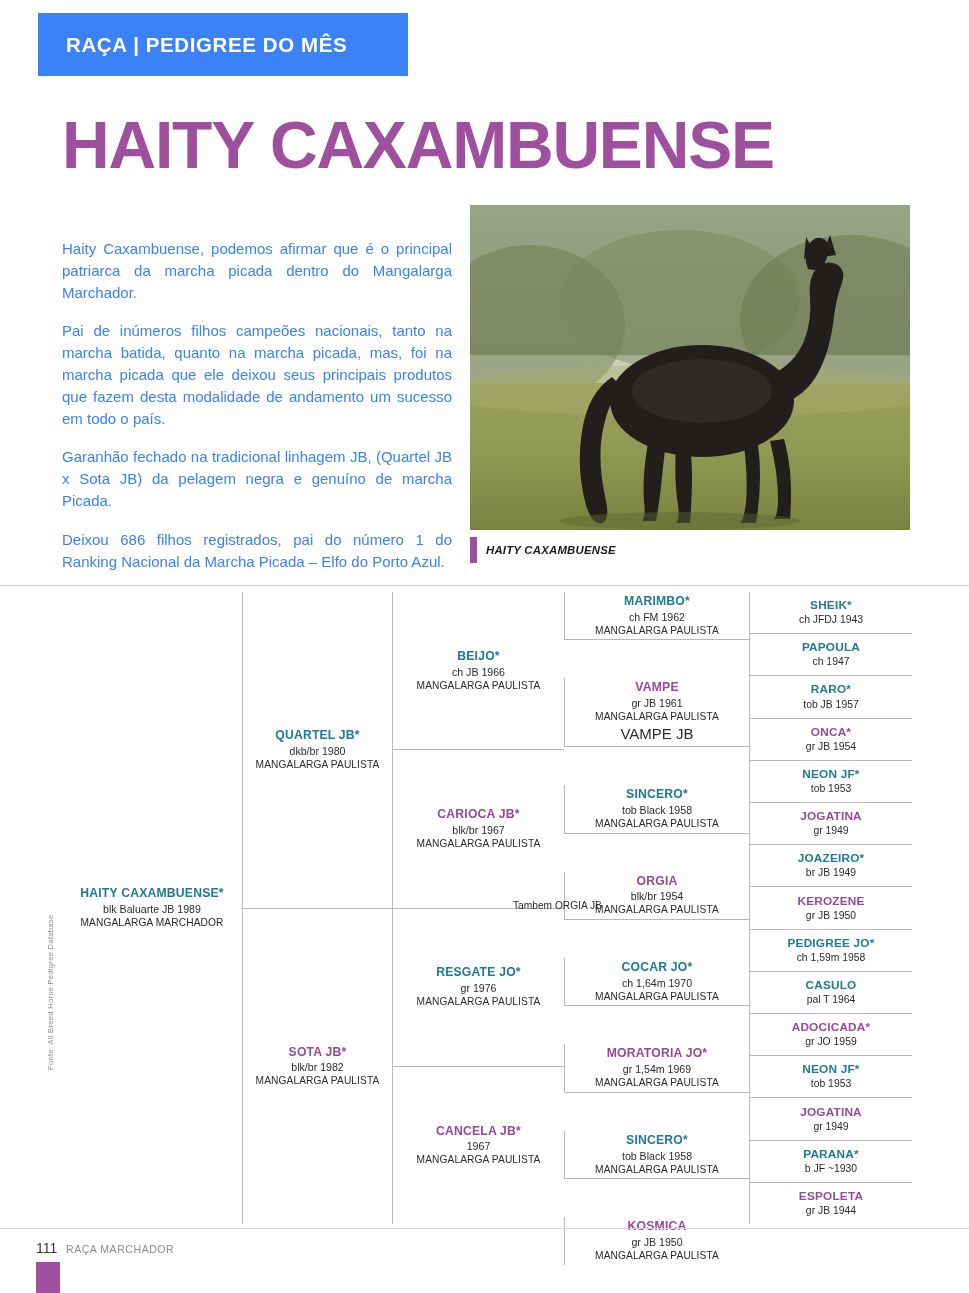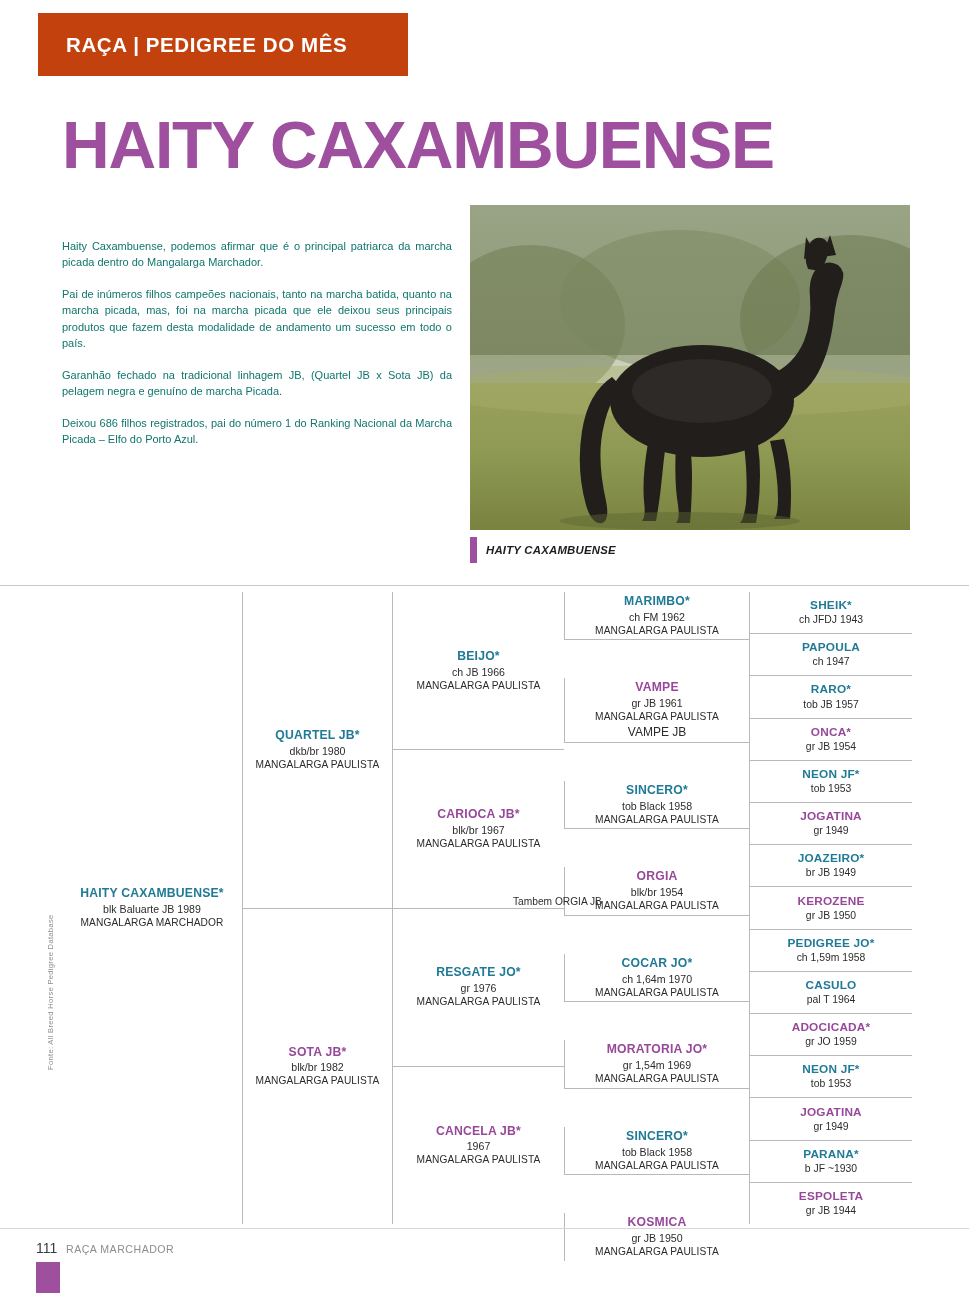--- a/index.html
+++ b/index.html
@@ -8,37 +8,37 @@
     background: #ffffff;
     font-family: "Liberation Sans", sans-serif;
     overflow: hidden;
   }
   .page { position: relative; width: 969px; height: 1293px; background:#fff; }
 
   
   .kicker {
     position: absolute; left: 38px; top: 13px;
     width: 370px; height: 63px;
-    background: #c2410c;
+    background: #3b82f6;
     display: flex; align-items: center;
   }
   .kicker-text {
     color: #fff; font-weight: bold; font-size: 20.5px;
     letter-spacing: 0.6px; padding-left: 28px; white-space: nowrap;
   }
   .headline {
     position: absolute; left: 62px; top: 112px;
     font-size: 66px; font-weight: bold; color: #9e4f9e;
     letter-spacing: -1.2px; line-height: 1;
   }
 
   
   .intro {
     position: absolute; left: 62px; top: 238px; width: 390px;
-    font-size: 11px; line-height: 1.47; color: #0f766e;
+    font-size: 15px; line-height: 1.47; color: #3b82f6;
   }
   .intro p { margin-bottom: 16px; text-align: justify; }
   .intro p:last-child { margin-bottom: 0; }
 
   
   .photo-wrap { position: absolute; left: 470px; top: 205px; width: 440px; height: 325px; }
   .photo { position: absolute; inset: 0; overflow: hidden; }
   .caption-row {
     position: absolute; left: 470px; top: 537px;
     display: flex; align-items: center; gap: 9px;
@@ -74,21 +74,21 @@
     position: relative;
   }
   .node .nm {
     font-size: 12.2px; font-weight: bold; letter-spacing: 0.2px;
     line-height: 1.28;
   }
   .node .ln {
     font-size: 10.6px; color: #2c2c2c; line-height: 1.34;
   }
   .node .ln.breed { font-size: 10.2px; letter-spacing: 0.1px; }
-  .node .ln.extra { font-size: 12px; }
+  .node .ln.extra { font-size: 15px; }
 
   .sire .nm { color: #1f7a96; }
   .dam  .nm { color: #97489a; }
 
   
   .b-left  { border-left: 1px solid #b9b9b9; }
   .b-bot   { border-bottom: 1px solid #b9b9b9; }
 
   .g5node { justify-content: center; }
   .g5node .nm { font-size: 11.8px; }

